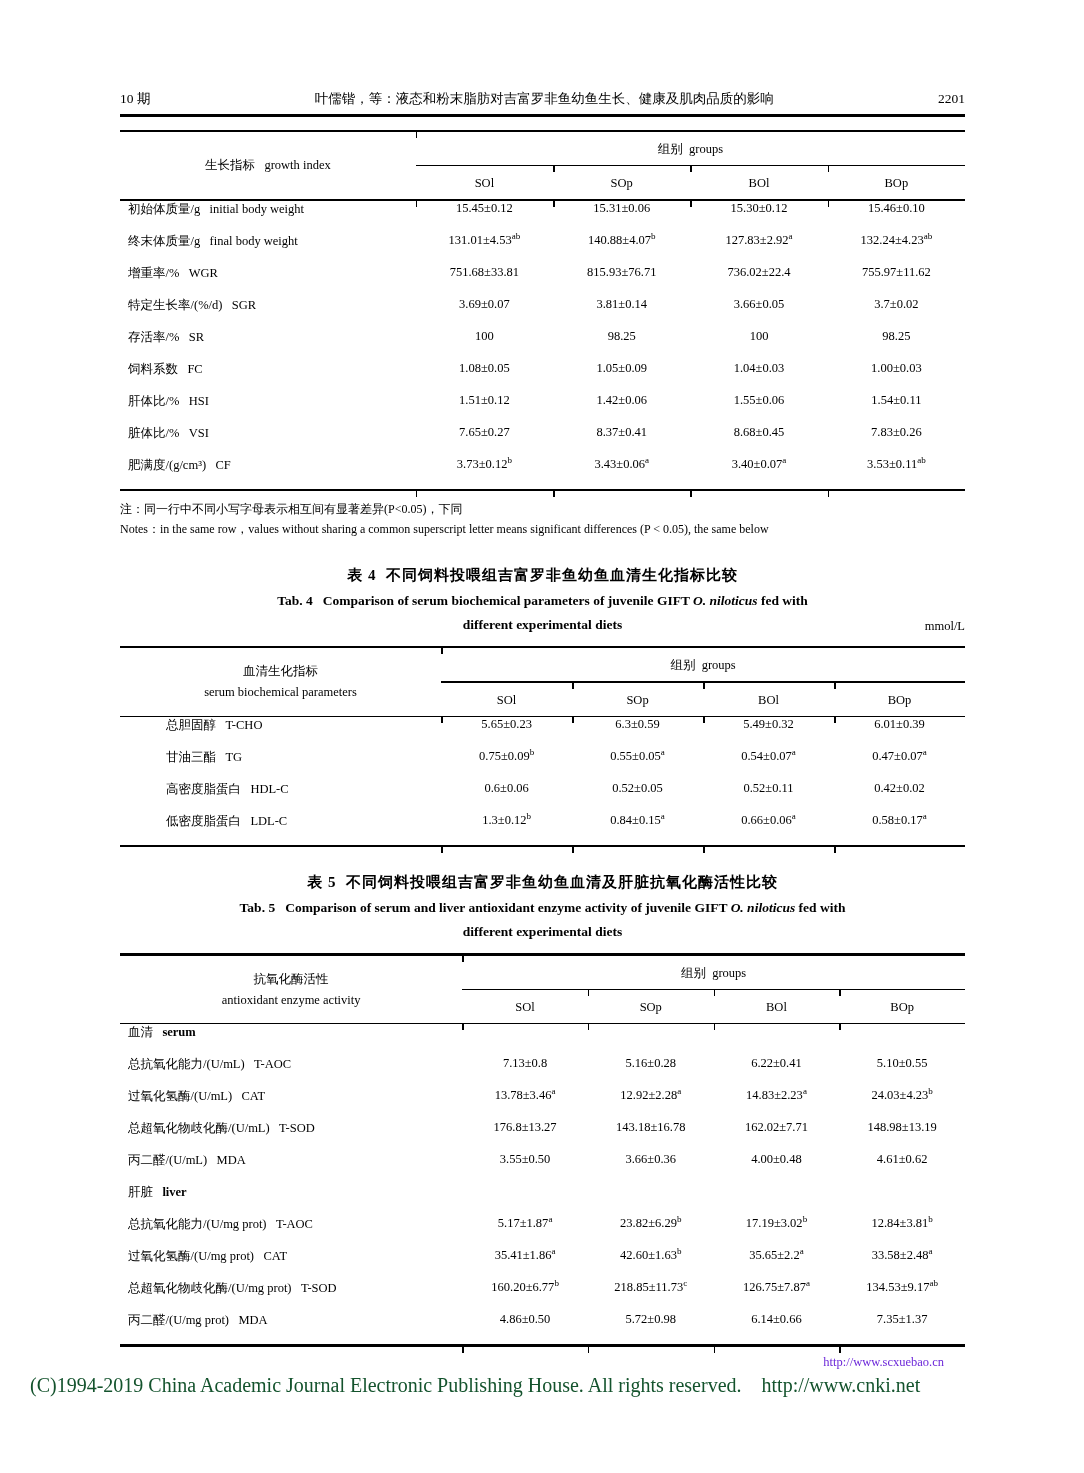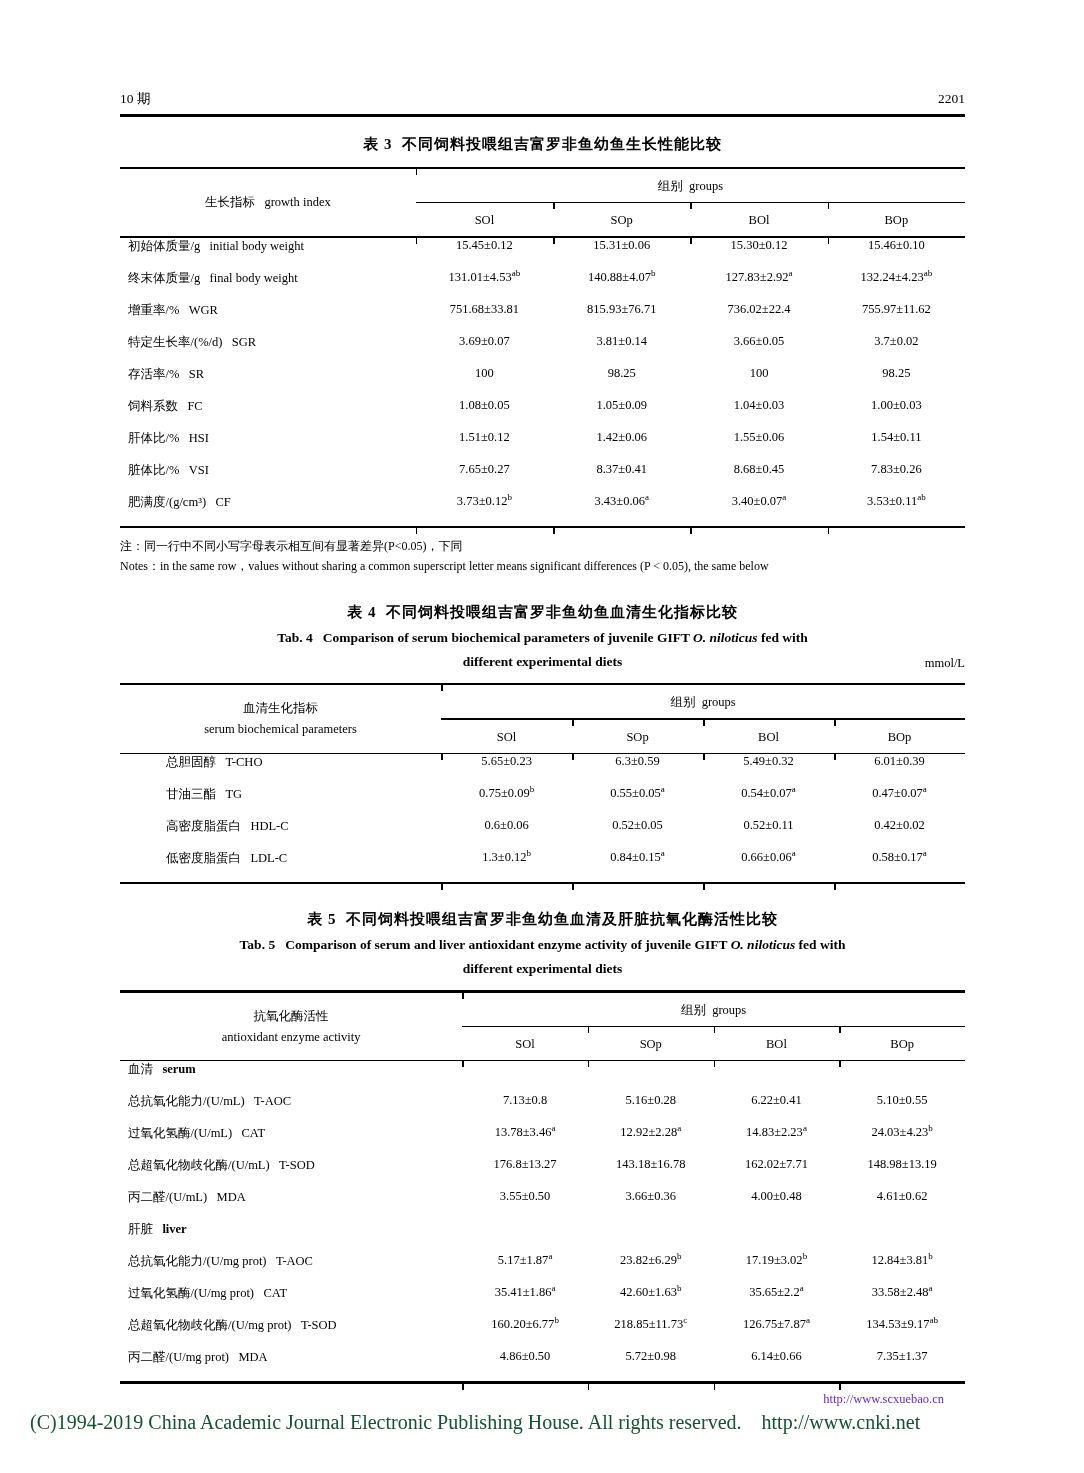--- a/index.html
+++ b/index.html
@@ -44,26 +44,26 @@
   .site-link{display:block;text-align:right;padding-right:140px;margin-top:8px;color:#0000dd;font-size:12.5px;text-decoration:none;}
   .copyright{color:#14532d;font-size:20px;margin-top:4px;padding-left:30px;white-space:nowrap;}
 </style>
 </head>
 <body>
 
 <div class="sheet">
 
   <header class="pagehead">
     <span>10 期</span>
+    <span class="mid">叶儒锴，等：液态和粉末脂肪对吉富罗非鱼幼鱼生长、健康及肌肉品质的影响</span>
     <span>2201</span>
   </header>
   <div class="head-rule"></div>
 
   <section class="tbl t3" style="--lp:35%">
-    <h3 class="cn-title">表 3&nbsp;&nbsp;不同饲料投喂组吉富罗非鱼幼鱼生长性能比较</h3>
     <div class="grid">
       <div class="rule thick top">
           <span class="tick" style="left: 35%;"></span>
         </div>
       <div class="head">
         <div class="stub">
           <div>生长指标&nbsp;&nbsp;&nbsp;growth index</div>
         </div>
         <div class="gcol">
           <div class="groups">组别&nbsp;&nbsp;groups</div>

